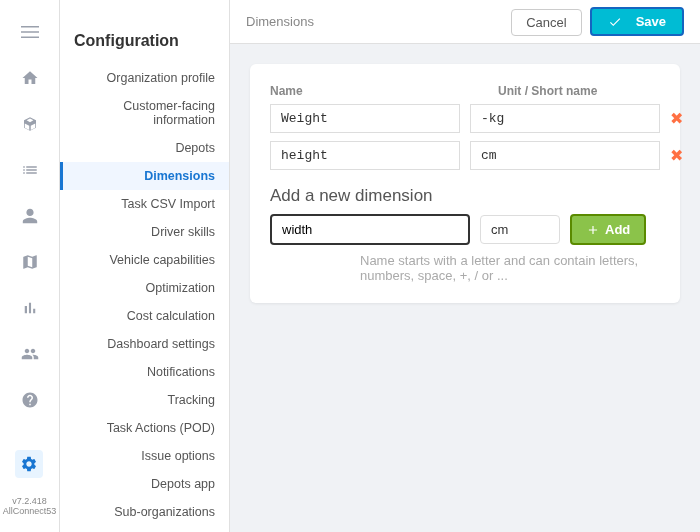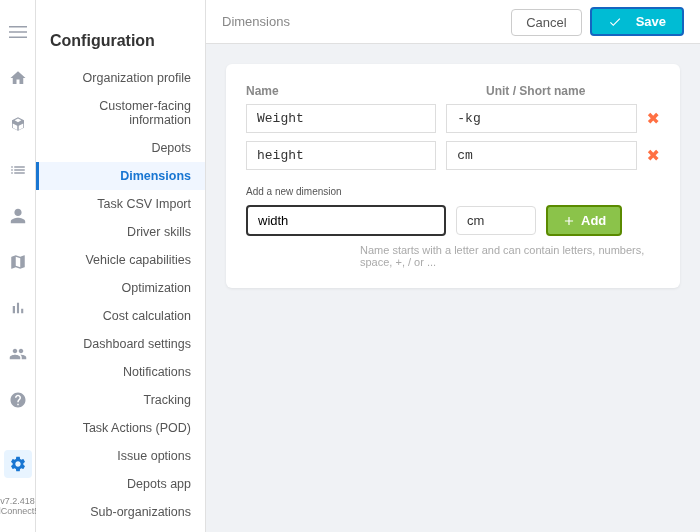--- a/index.html
+++ b/index.html
@@ -1,20 +1,20 @@
 <!DOCTYPE html>
 <html><head>
   <meta charset="utf-8">
   <style>
     * { box-sizing: border-box; margin: 0; padding: 0; }
     body { font-family: Arial, sans-serif; font-size: 13px; background: #f0f2f5; display: flex; height: 532px; width: 700px; overflow: hidden; }
 
     
     .icon-bar {
-      width: 36px;
+      width: 60px;
       background: #fff;
       border-right: 1px solid #e0e0e0;
       display: flex;
       flex-direction: column;
       align-items: center;
       padding-top: 10px;
       gap: 18px;
     }
     .icon-bar-top { flex: 1; display: flex; flex-direction: column; align-items: center; gap: 18px; padding-top: 8px; }
     .icon-bar-bottom { display: flex; flex-direction: column; align-items: center; gap: 12px; padding-bottom: 10px; }
@@ -152,21 +152,21 @@
     }
     .dim-remove {
       color: #ff7043;
       cursor: pointer;
       font-size: 16px;
       display: flex; align-items: center;
     }
 
     
     .add-section { margin-top: 16px; }
-    .add-label { font-size: 10px; color: #555; margin-bottom: 8px; }
+    .add-label { font-size: 17px; color: #555; margin-bottom: 8px; }
     .add-row {
       display: flex;
       align-items: center;
       gap: 10px;
     }
     .add-input {
       width: 200px;
       padding: 6px 10px;
       border: 2px solid #333;
       border-radius: 4px;
@@ -187,24 +187,24 @@
       border: 2px solid #5a8a00;
       color: #fff;
       padding: 6px 14px;
       border-radius: 4px;
       cursor: pointer;
       font-size: 13px;
       font-weight: bold;
       display: flex; align-items: flex-end; gap: 5px;
     }
     .hint-text {
-      font-size: 11px;
+      font-size: 13px;
       color: #aaa;
       margin-top: 8px;
-      margin-left: 114px;
+      margin-left: 90px;
     }
 
     
     .user-badge {
       padding: 6px 0;
       text-align: center;
     }
     .user-badge .version { font-size: 9px; color: #888; }
   </style>
 </head>

